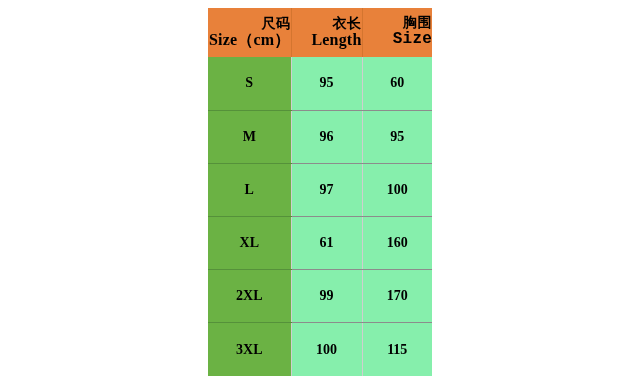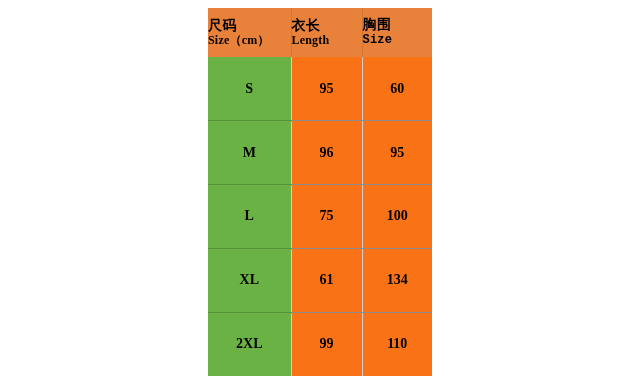--- a/index.html
+++ b/index.html
@@ -34,39 +34,39 @@
   table.size-chart col.col-length { width: 71px; }
   table.size-chart col.col-bust   { width: 70px; }
 
   
   thead tr.header-row {
     height: 49px;
   }
   th.header-cell {
     background: #e8813a;
     color: #000000;
-    text-align: left;
+    text-align: right;
     vertical-align: middle;
     padding: 0;
     border: 0;
     font-weight: bold;
     line-height: 1.12;
     border-right: 1px solid #d4752f;
   }
   th.header-cell:last-child { border-right: 0; font-family: Liberation Mono, monospace; }
 
   .hdr-cn {
     display: block;
     font-size: 14px;
     font-weight: bold;
     letter-spacing: 0.5px;
   }
   .hdr-en {
     display: block;
-    font-size: 12px;
+    font-size: 16px;
     font-weight: bold;
     letter-spacing: 0.2px;
   }
 
   
   tbody tr.data-row {
     height: 39.8px;
   }
   td.cell {
     text-align: center;
@@ -84,21 +84,21 @@
   td.cell-size {
     background: #6bb244;
     border-bottom: 1px solid #55913a;
     border-right: 1px solid #cfcfcf;
   }
   tbody tr.data-row:last-child td.cell-size {
     border-bottom: 0;
   }
 
   td.cell-value {
-    background: #f97316;
+    background: #86efac;
     font-family: Liberation Serif, serif;
   }
   td.cell-length {
     border-right: 1px solid #cfcfcf;
   }
 </style>
 </head>
 <body>
 
 <div id="size-chart-wrap">
@@ -130,28 +130,33 @@
         <td class="cell cell-value cell-length">95</td>
         <td class="cell cell-value cell-bust">60</td>
       </tr>
       <tr class="data-row">
         <td class="cell cell-size">M</td>
         <td class="cell cell-value cell-length">96</td>
         <td class="cell cell-value cell-bust">95</td>
       </tr>
       <tr class="data-row">
         <td class="cell cell-size">L</td>
-        <td class="cell cell-value cell-length">75</td>
+        <td class="cell cell-value cell-length">97</td>
         <td class="cell cell-value cell-bust">100</td>
       </tr>
       <tr class="data-row">
         <td class="cell cell-size">XL</td>
         <td class="cell cell-value cell-length">61</td>
-        <td class="cell cell-value cell-bust">134</td>
+        <td class="cell cell-value cell-bust">160</td>
       </tr>
       <tr class="data-row">
         <td class="cell cell-size">2XL</td>
         <td class="cell cell-value cell-length">99</td>
-        <td class="cell cell-value cell-bust">110</td>
+        <td class="cell cell-value cell-bust">170</td>
+      </tr>
+      <tr class="data-row">
+        <td class="cell cell-size">3XL</td>
+        <td class="cell cell-value cell-length">100</td>
+        <td class="cell cell-value cell-bust">115</td>
       </tr>
     </tbody>
   </table>
 </div>
 
 </body></html>

